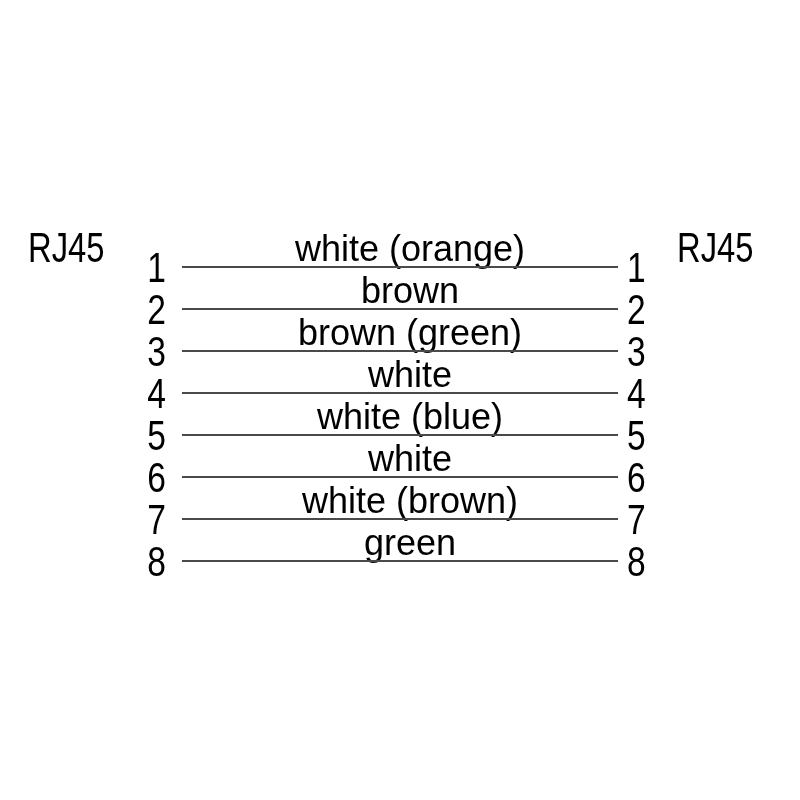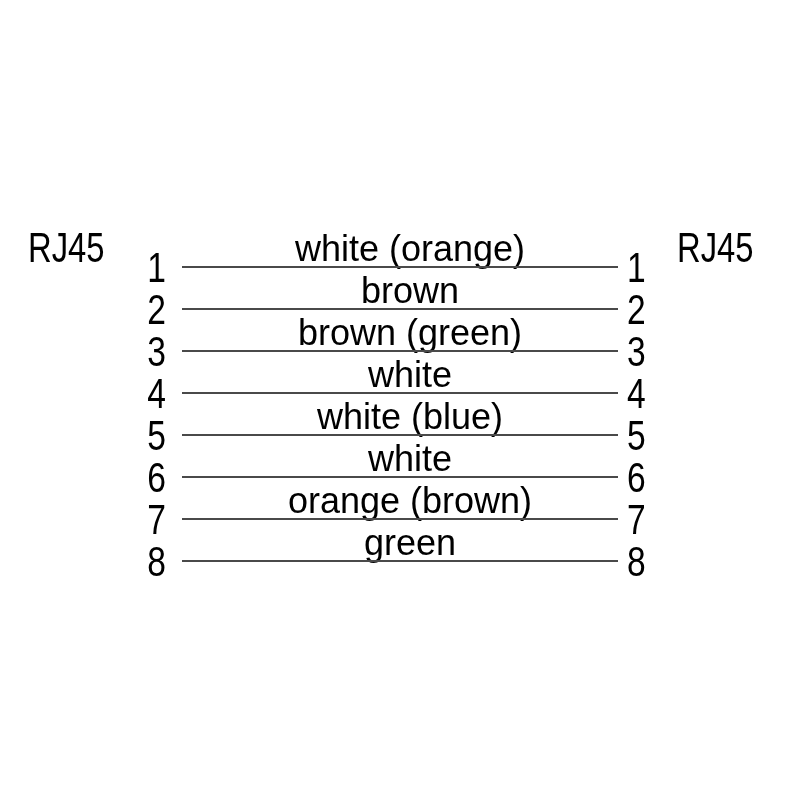--- a/index.html
+++ b/index.html
@@ -121,21 +121,21 @@
 
   <div class="row" style="--y:477px">
     <div class="pin pin-left">6</div>
     <div class="wire-label">white</div>
     <div class="wire-line"></div>
     <div class="pin pin-right">6</div>
   </div>
 
   <div class="row" style="--y:519px">
     <div class="pin pin-left">7</div>
-    <div class="wire-label">orange (brown)</div>
+    <div class="wire-label">white (brown)</div>
     <div class="wire-line"></div>
     <div class="pin pin-right">7</div>
   </div>
 
   <div class="row" style="--y:561px">
     <div class="pin pin-left">8</div>
     <div class="wire-label">green</div>
     <div class="wire-line"></div>
     <div class="pin pin-right">8</div>
   </div>

